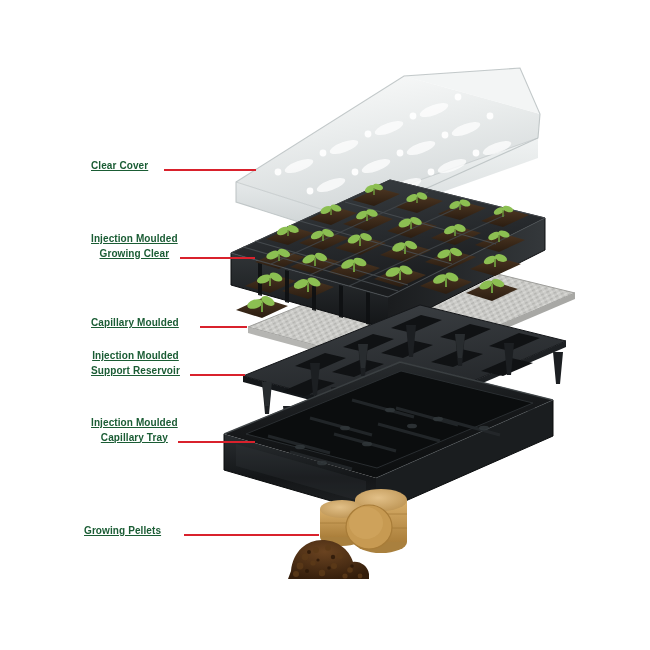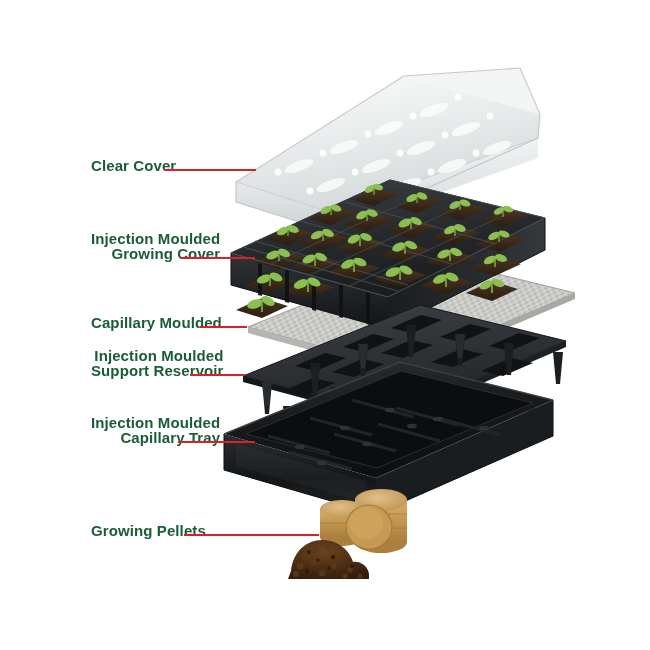--- a/index.html
+++ b/index.html
@@ -26,25 +26,26 @@
     top: 0;
     width: 650px;
     height: 650px;
     display: block;
   }
   .callout {
     position: absolute;
     color: #1a5c34;
     font-family: "Liberation Sans", sans-serif;
     font-weight: bold;
-    font-size: 15px;
+    font-size: 10px;
     line-height: 14.5px;
     letter-spacing: 0.1px;
     white-space: nowrap;
-    text-align: right;
+    text-align: center;
+    text-decoration: underline;
   }
   .callout .ln {
     display: block;
   }
   .leader {
     position: absolute;
     height: 2px;
     background: #d9212c;
   }
 </style>
@@ -511,39 +512,39 @@
     </g>
   </svg>
 
   <div class="callout" style="left:91px; top:159px;">
     <span class="ln">Clear Cover</span>
   </div>
   <div class="leader" style="left:164px; top:169px; width:92px;"></div>
 
   <div class="callout" style="left:91px; top:232px;">
     <span class="ln">Injection Moulded</span>
-    <span class="ln">Growing Cover</span>
+    <span class="ln">Growing Clear</span>
   </div>
   <div class="leader" style="left:180px; top:257px; width:75px;"></div>
 
   <div class="callout" style="left:91px; top:316px;">
     <span class="ln">Capillary Moulded</span>
   </div>
   <div class="leader" style="left:200px; top:326px; width:47px;"></div>
 
   <div class="callout" style="left:91px; top:349px;">
     <span class="ln">Injection Moulded</span>
     <span class="ln">Support Reservoir</span>
   </div>
   <div class="leader" style="left:190px; top:374px; width:55px;"></div>
 
   <div class="callout" style="left:91px; top:416px;">
     <span class="ln">Injection Moulded</span>
     <span class="ln">Capillary Tray</span>
   </div>
   <div class="leader" style="left:178px; top:441px; width:77px;"></div>
 
-  <div class="callout" style="left:91px; top:524px;">
+  <div class="callout" style="left:84px; top:524px;">
     <span class="ln">Growing Pellets</span>
   </div>
   <div class="leader" style="left:184px; top:534px; width:135px;"></div>
 
 </div>
 
 </body></html>

